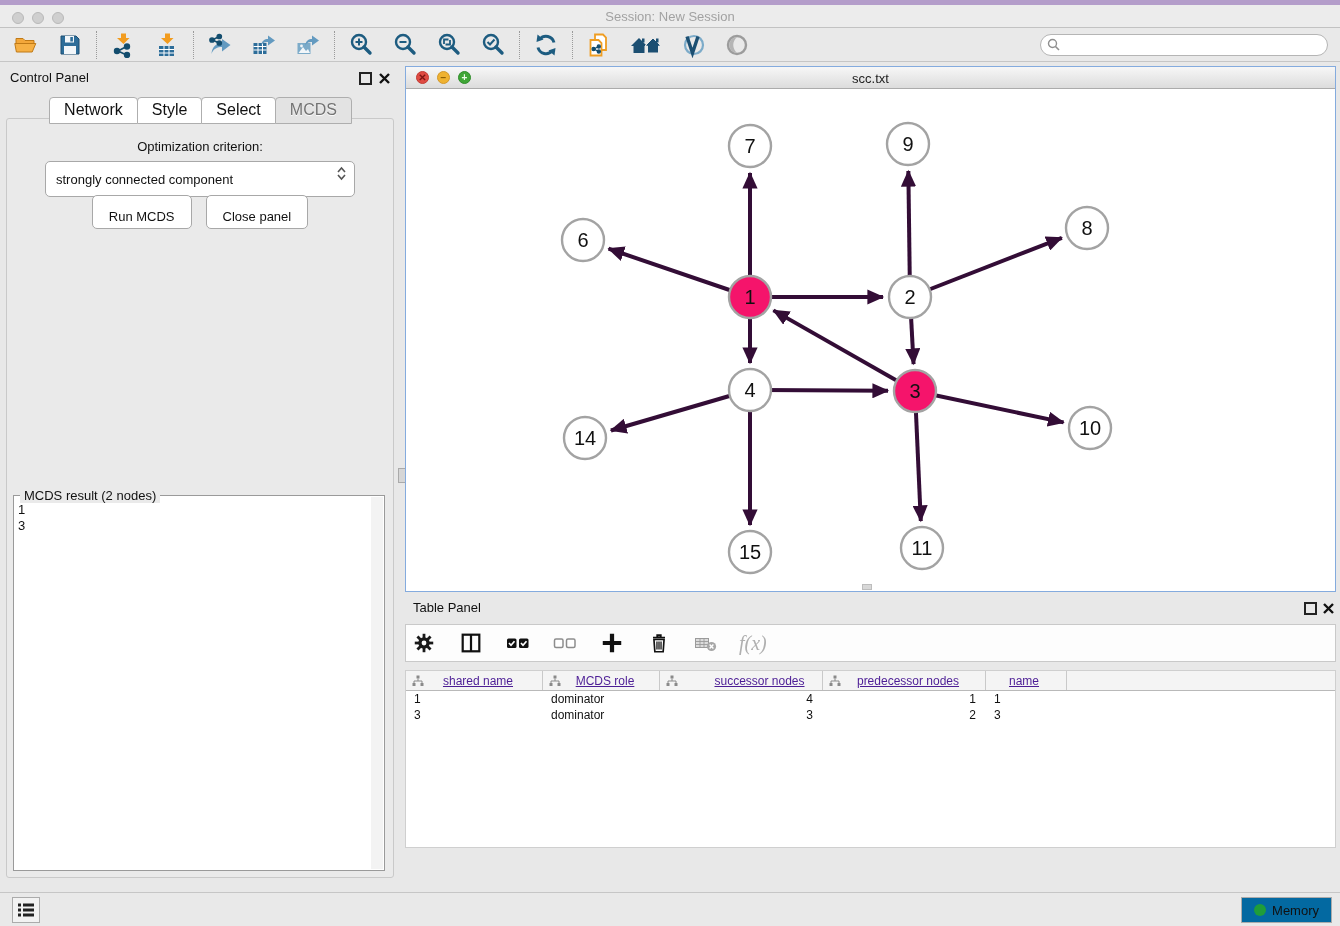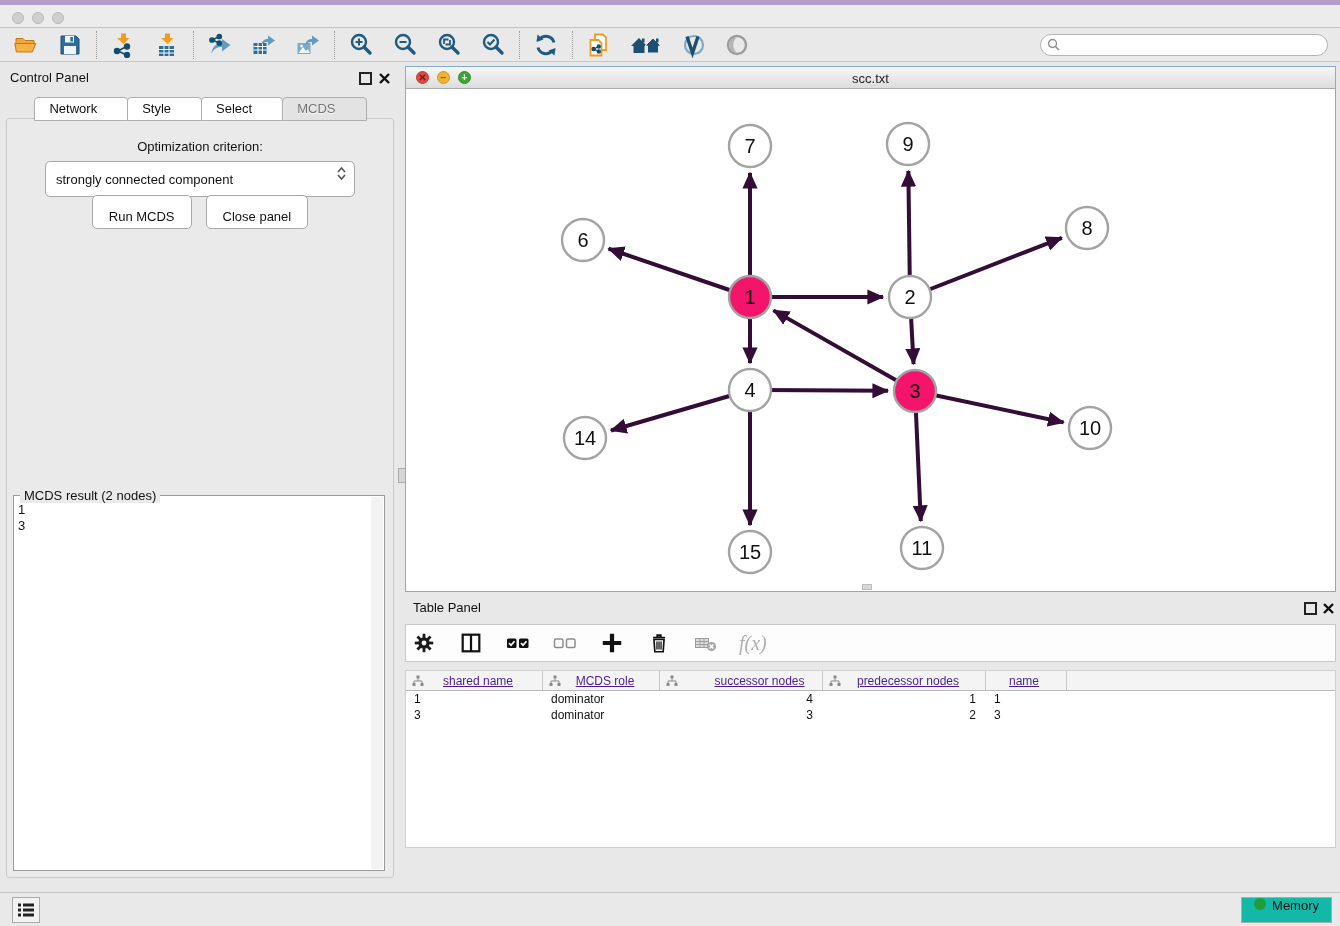--- a/index.html
+++ b/index.html
@@ -26,21 +26,21 @@
   .search-input { width:288px; height:22px; border:1px solid #b5b5b5; border-radius:11px;
     background:#fff; font-size:12px; padding:0 8px 0 24px; outline:none; color:#333; }
   .search-icon-pos { position:absolute; left:7px; top:4px; }
 
   
   .control-panel { position:absolute; left:0; top:66px; width:400px; height:820px; }
   .cp-titlerow { position:absolute; left:10px; top:4px; font-size:13px; color:#111; }
   .panel-float, .panel-close { position:absolute; top:6px; width:13px; height:13px; }
   .panel-float { border:2px solid #222; }
   .cp-tabs { position:absolute; left:0; top:31px; width:100%; display:flex; justify-content:center; }
-  .tab { background:#fff; border:1px solid #aeaeae; padding:3px 30px 4px 14px; font-size:13px;
+  .tab { background:#fff; border:1px solid #aeaeae; padding:3px 14px 4px 14px; font-size:16px;
     color:#111; border-radius:4px 4px 0 0; margin-right:-1px; position:relative; z-index:2; }
   .tab.gray { background:#e3e3e3; color:#737373; text-shadow:0 1px 0 #fafafa; z-index:1;text-align:center; }
   .cp-body { position:absolute; left:6px; top:52px; width:388px; height:760px;
     background:#eaeaea; border:1px solid #c9c9c9; border-radius:3px; }
   .opt-label { position:absolute; left:0; top:20px; width:100%; text-align:center; font-size:13px; color:#111; }
   .cp-select { position:absolute; left:38px; top:42px; width:310px; height:36px; background:#fff;
     border:1px solid #a8a8a8; border-radius:5px; font-size:13px; color:#111;
     display:flex; align-items:center; padding-left:10px; }
   .stepper { position:absolute; right:7px; top:4px; }
   .cp-buttons { position:absolute; left:0; top:76px; width:100%; display:flex; justify-content:center; gap:14px; }
@@ -91,34 +91,35 @@
     font-weight:bold; color:#222; margin-right:-1px; }
   .seg.gray { background:#e3e3e3; color:#c6c6c6; text-shadow:0 1px 0 #fafafa; font-weight:bold; }
   .seg:first-child { border-radius:6px 0 0 6px; }
   .seg:last-child { border-radius:0 6px 6px 0; }
 
   
   .statusbar { position:absolute; left:0; top:892px; width:1340px; height:34px;
     background:#e9e9e9; border-top:1px solid #c6c6c6; }
   .panelmenu-btn { position:absolute; left:12px; top:4px; width:28px; height:26px;
     background:#f2f2f2; border:1px solid #ababab; display:flex; align-items:center; justify-content:center; }
-  .memory-btn { position:absolute; right:8px; top:4px; height:26px; background:#14b8a6;
-    border:1px solid #ababab; display:flex; align-items:flex-start; gap:6px; padding:0 12px; font-size:13px; color:#111; }
+  .memory-btn { position:absolute; right:8px; top:4px; height:26px; background:#0369a1;
+    border:1px solid #ababab; display:flex; align-items:center; gap:6px; padding:0 12px; font-size:13px; color:#111; }
   .memdot { width:12px; height:12px; border-radius:50%; background:#1f9d3a; }
 
   svg { display:block; }
 </style>
 </head>
 <body>
 
 <div class="mac-titlebar">
   <div class="accent"></div>
   <div class="traffic" style="left:12px"></div>
   <div class="traffic" style="left:32px"></div>
   <div class="traffic" style="left:52px"></div>
+  <div class="win-title">Session: New Session</div>
 </div>
 
 <div class="toolbar">
   <span class="tgroup">
     <span class="tbtn">
       <svg width="26" height="26" viewBox="0 0 26 26">
         <path d="M3 6.5 h7 l2 2 h9 v4 H3 z" fill="#f3a73a" stroke="#c07a17" stroke-width="1"></path>
         <path d="M1.8 11.5 h21 l-3.6 8.5 H3.4 z" fill="#f6b044" stroke="#c07a17" stroke-width="1"></path>
       </svg>
     </span>

